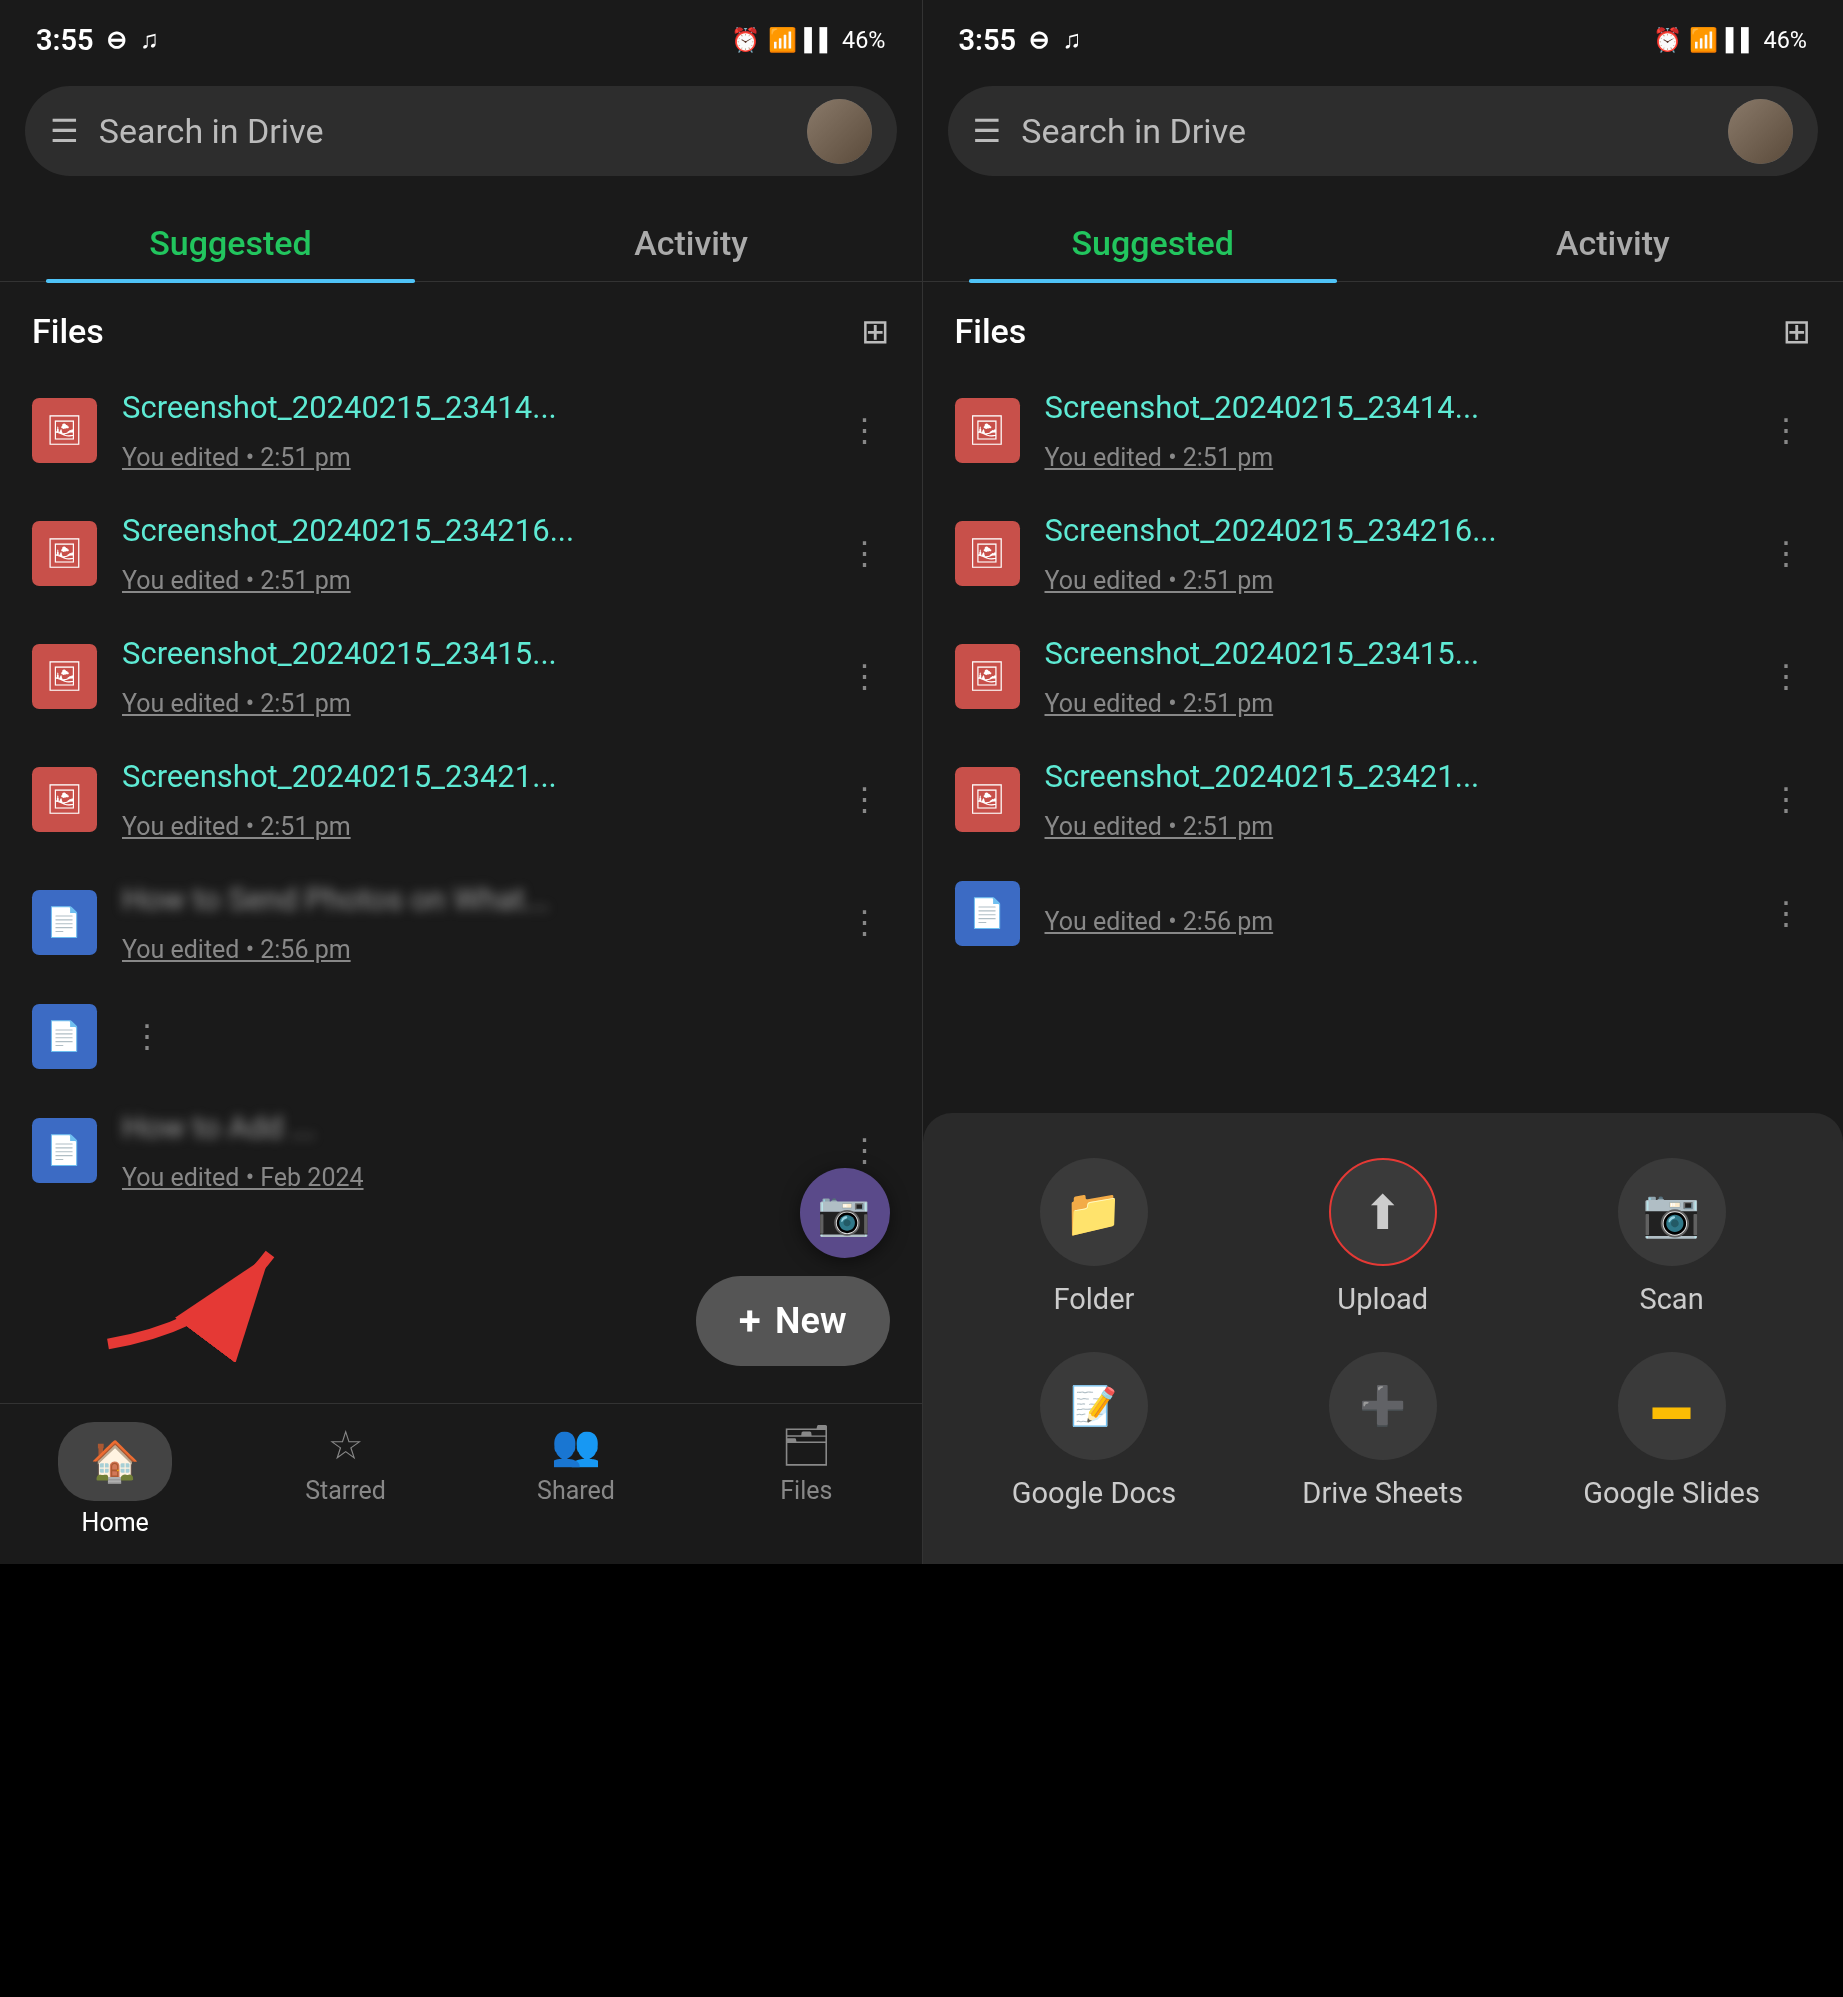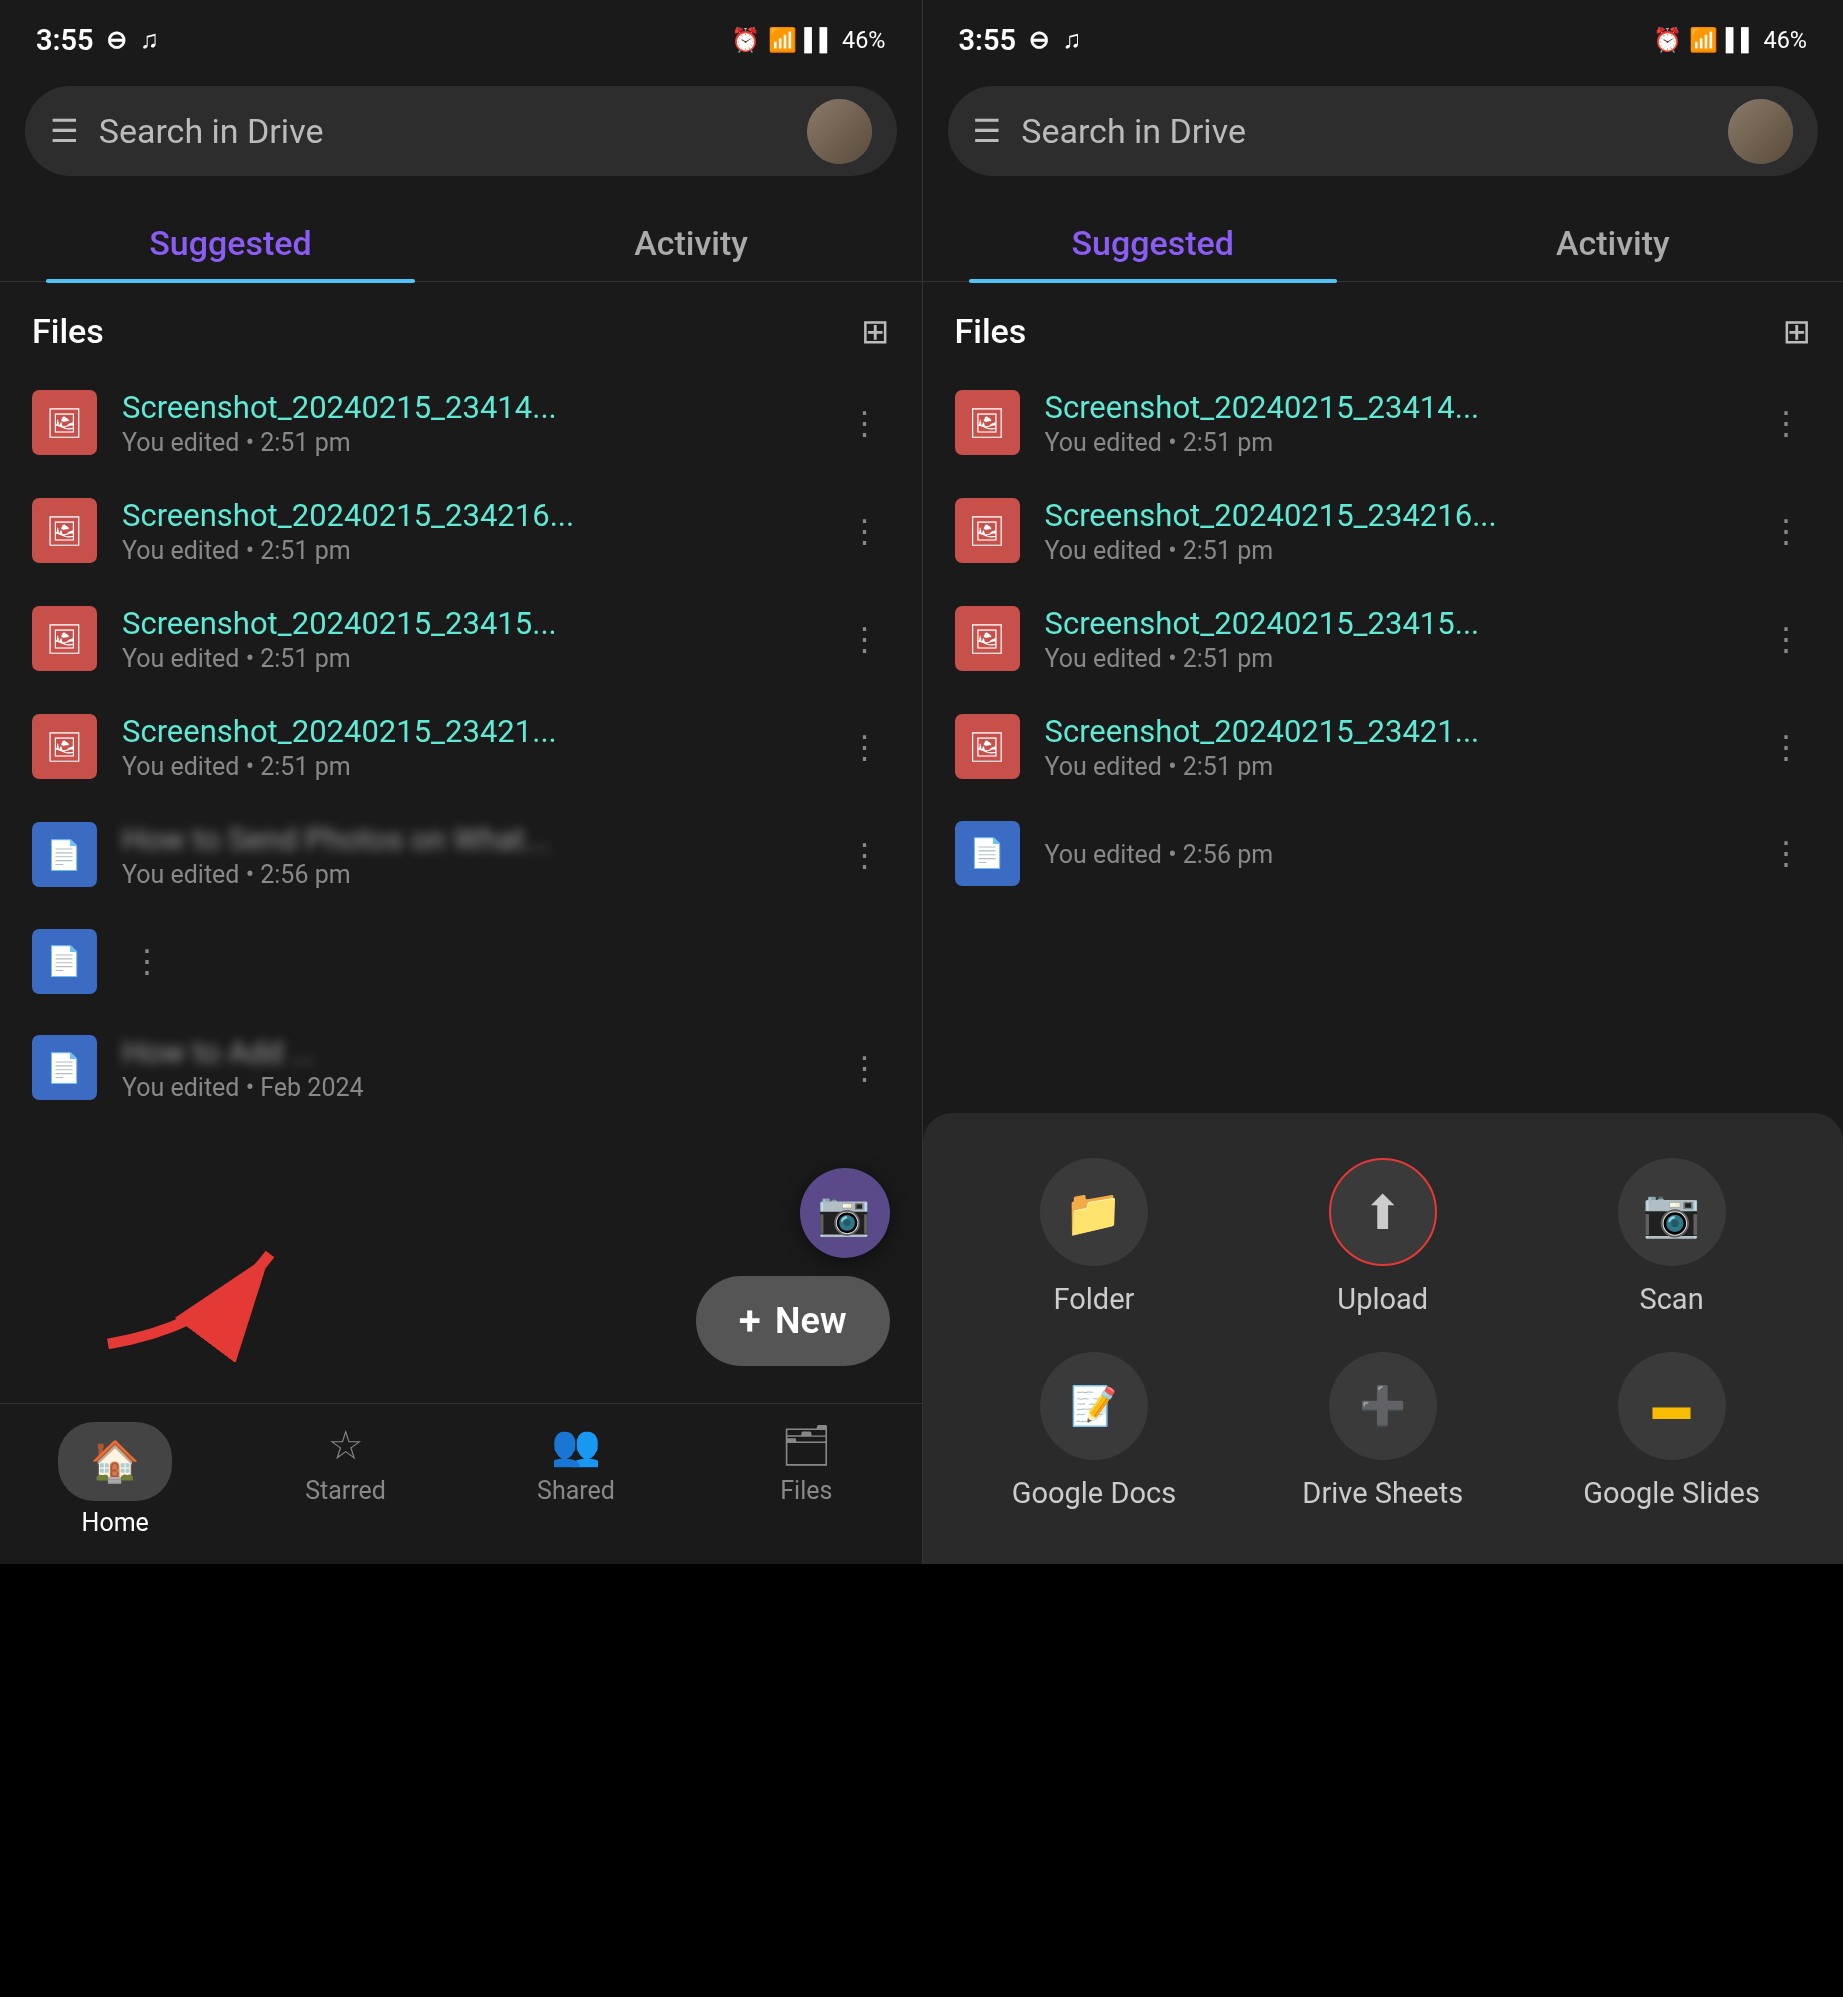--- a/index.html
+++ b/index.html
@@ -95,21 +95,21 @@
       flex: 1;
       text-align: center;
       padding: 21.6px 0 18px 0;
       font-size: 34px;
       font-weight: 500;
       color: #aaa;
       cursor: pointer;
       position: relative;
     }
     .tab.active {
-      color: #8b5cf6;
+      color: #22c55e;
     }
     .tab.active::after {
       content: '';
       position: absolute;
       bottom: -1.8px;
       left: 10%;
       width: 80%;
       height: 3.6px;
       background: #4fc3f7;
       border-radius: 1.8px;
@@ -171,21 +171,22 @@
       overflow: hidden;
       text-overflow: ellipsis;
     }
     .file-name.blurred {
       filter: blur(5.4px);
       color: #999;
     }
     .file-meta {
       color: #888;
       font-size: 25px;
-      margin-top: 2px;
+      margin-top: 17px;
+      text-decoration: underline;
     }
     .more-icon {
       color: #888;
       font-size: 32px;
       padding: 9px;
     }
     
     .bottom-nav {
       display: flex;
       border-top: 1.8px solid #333;

